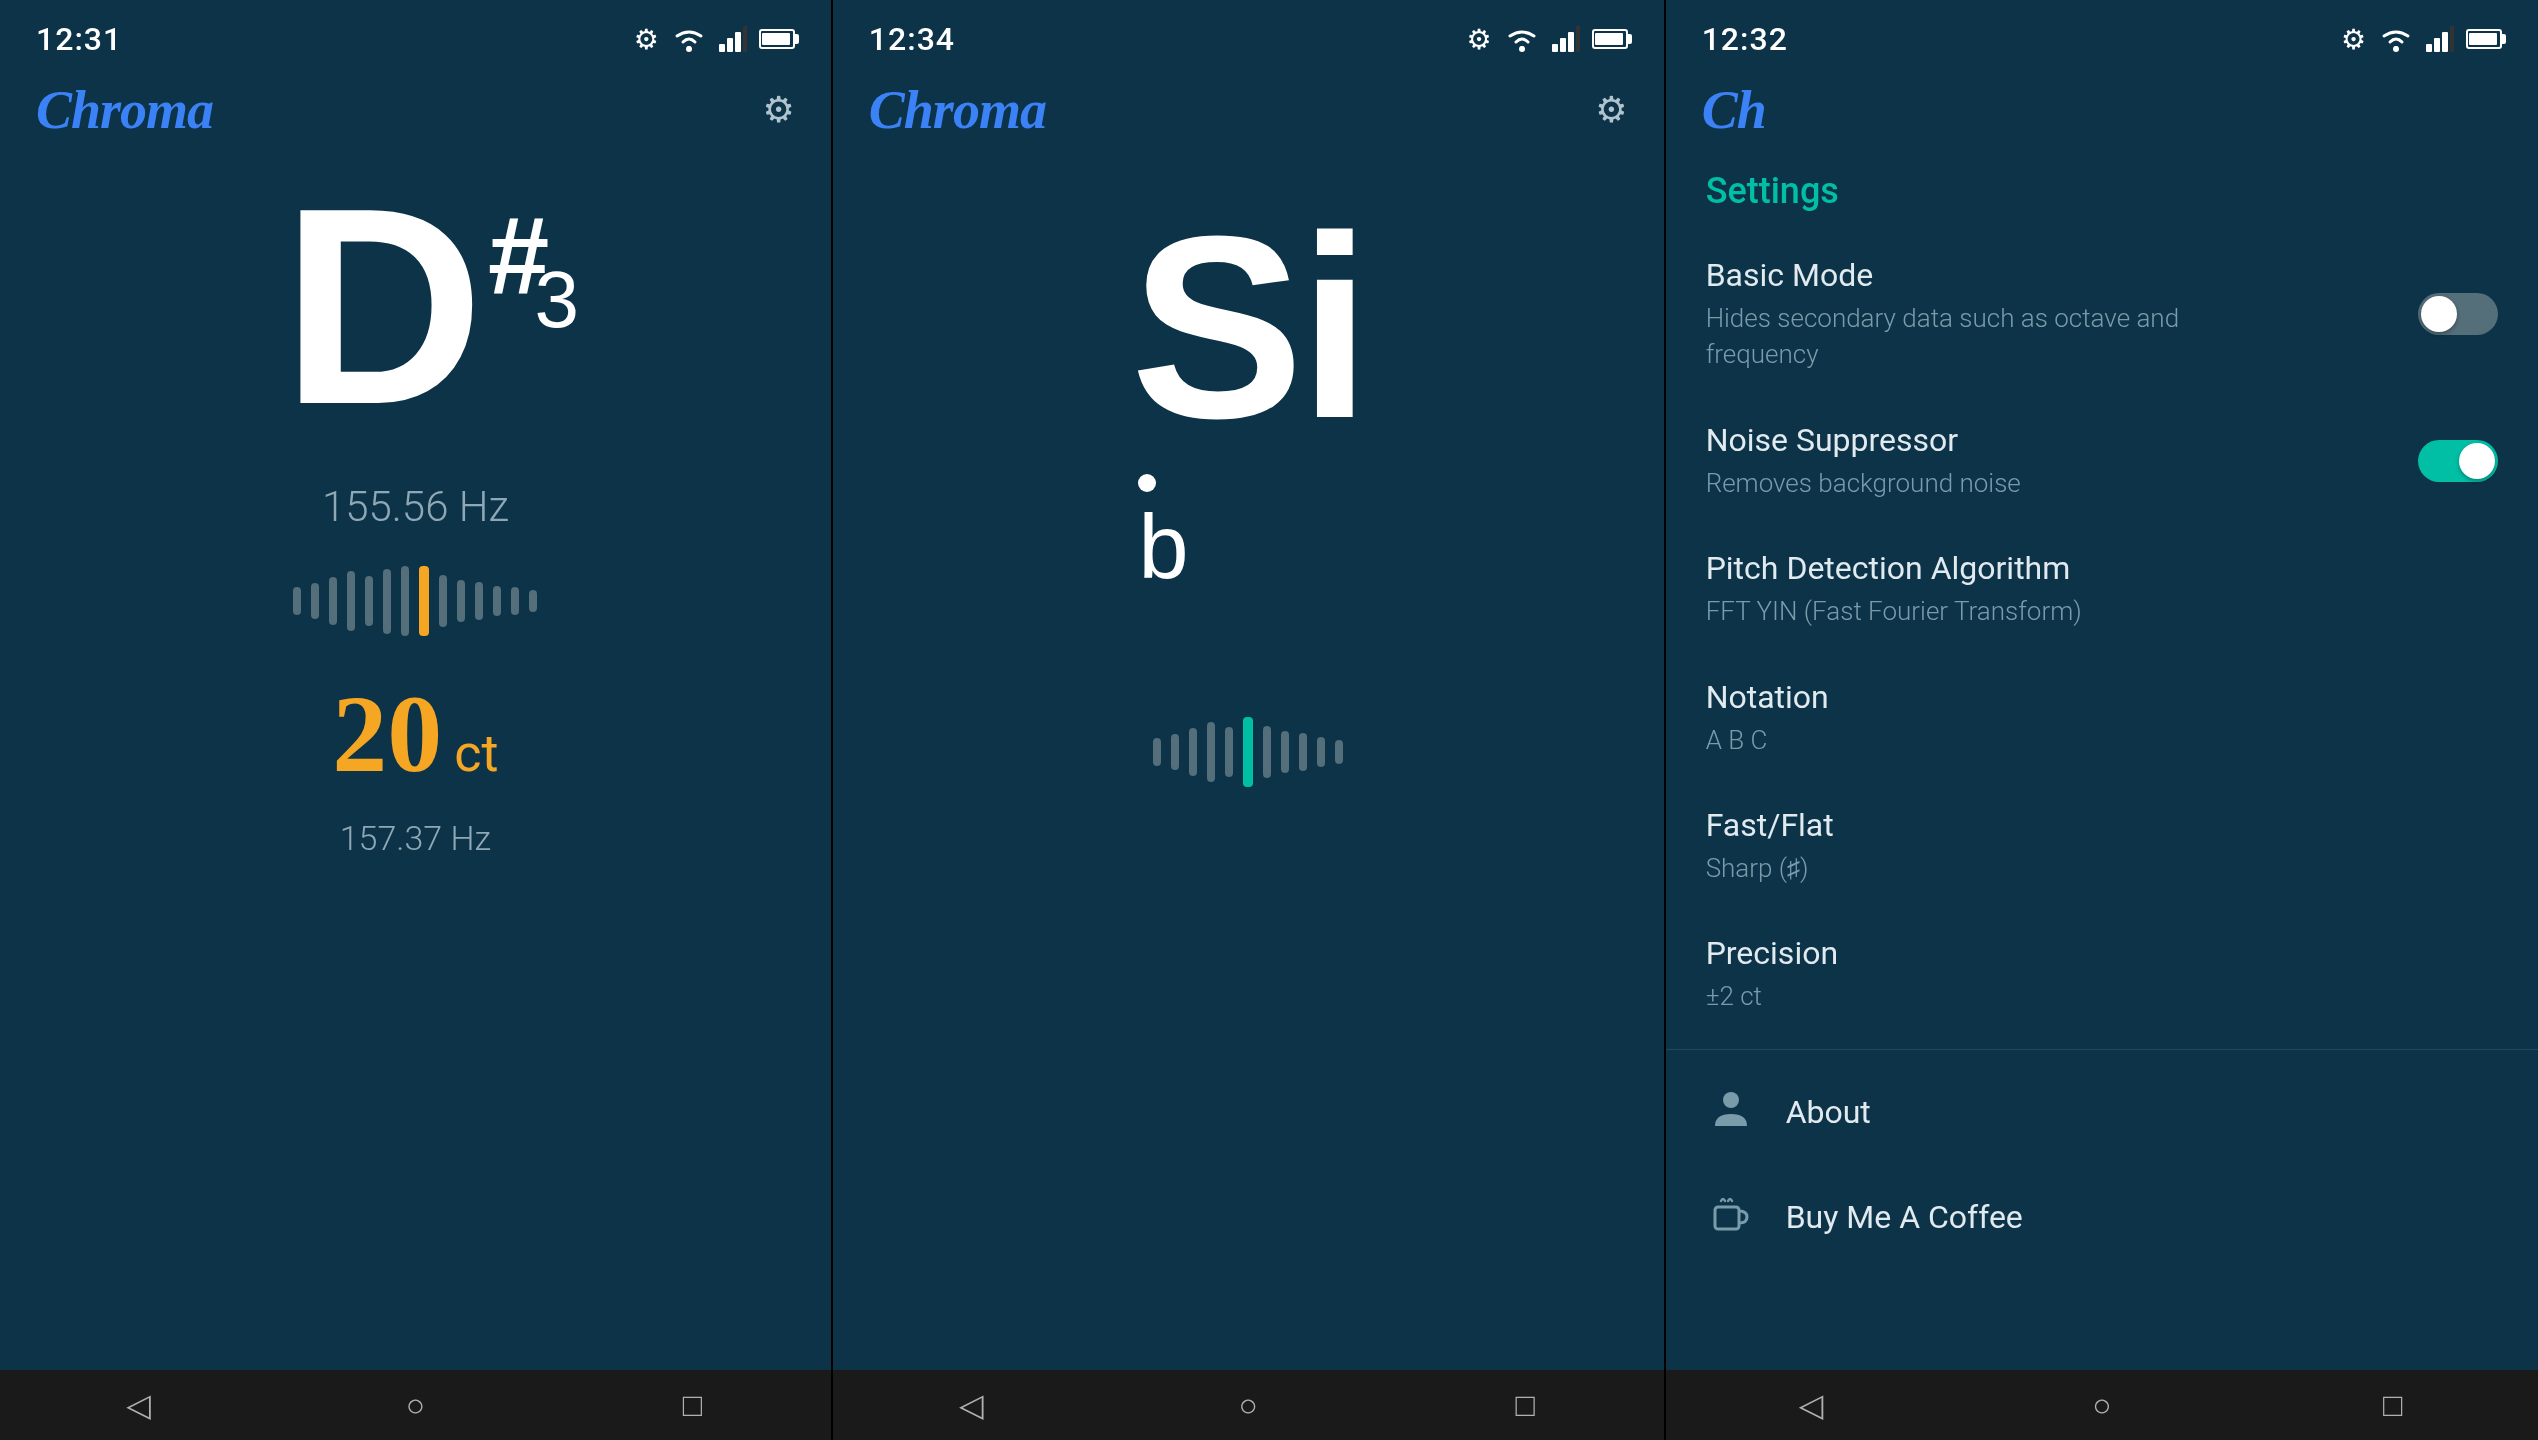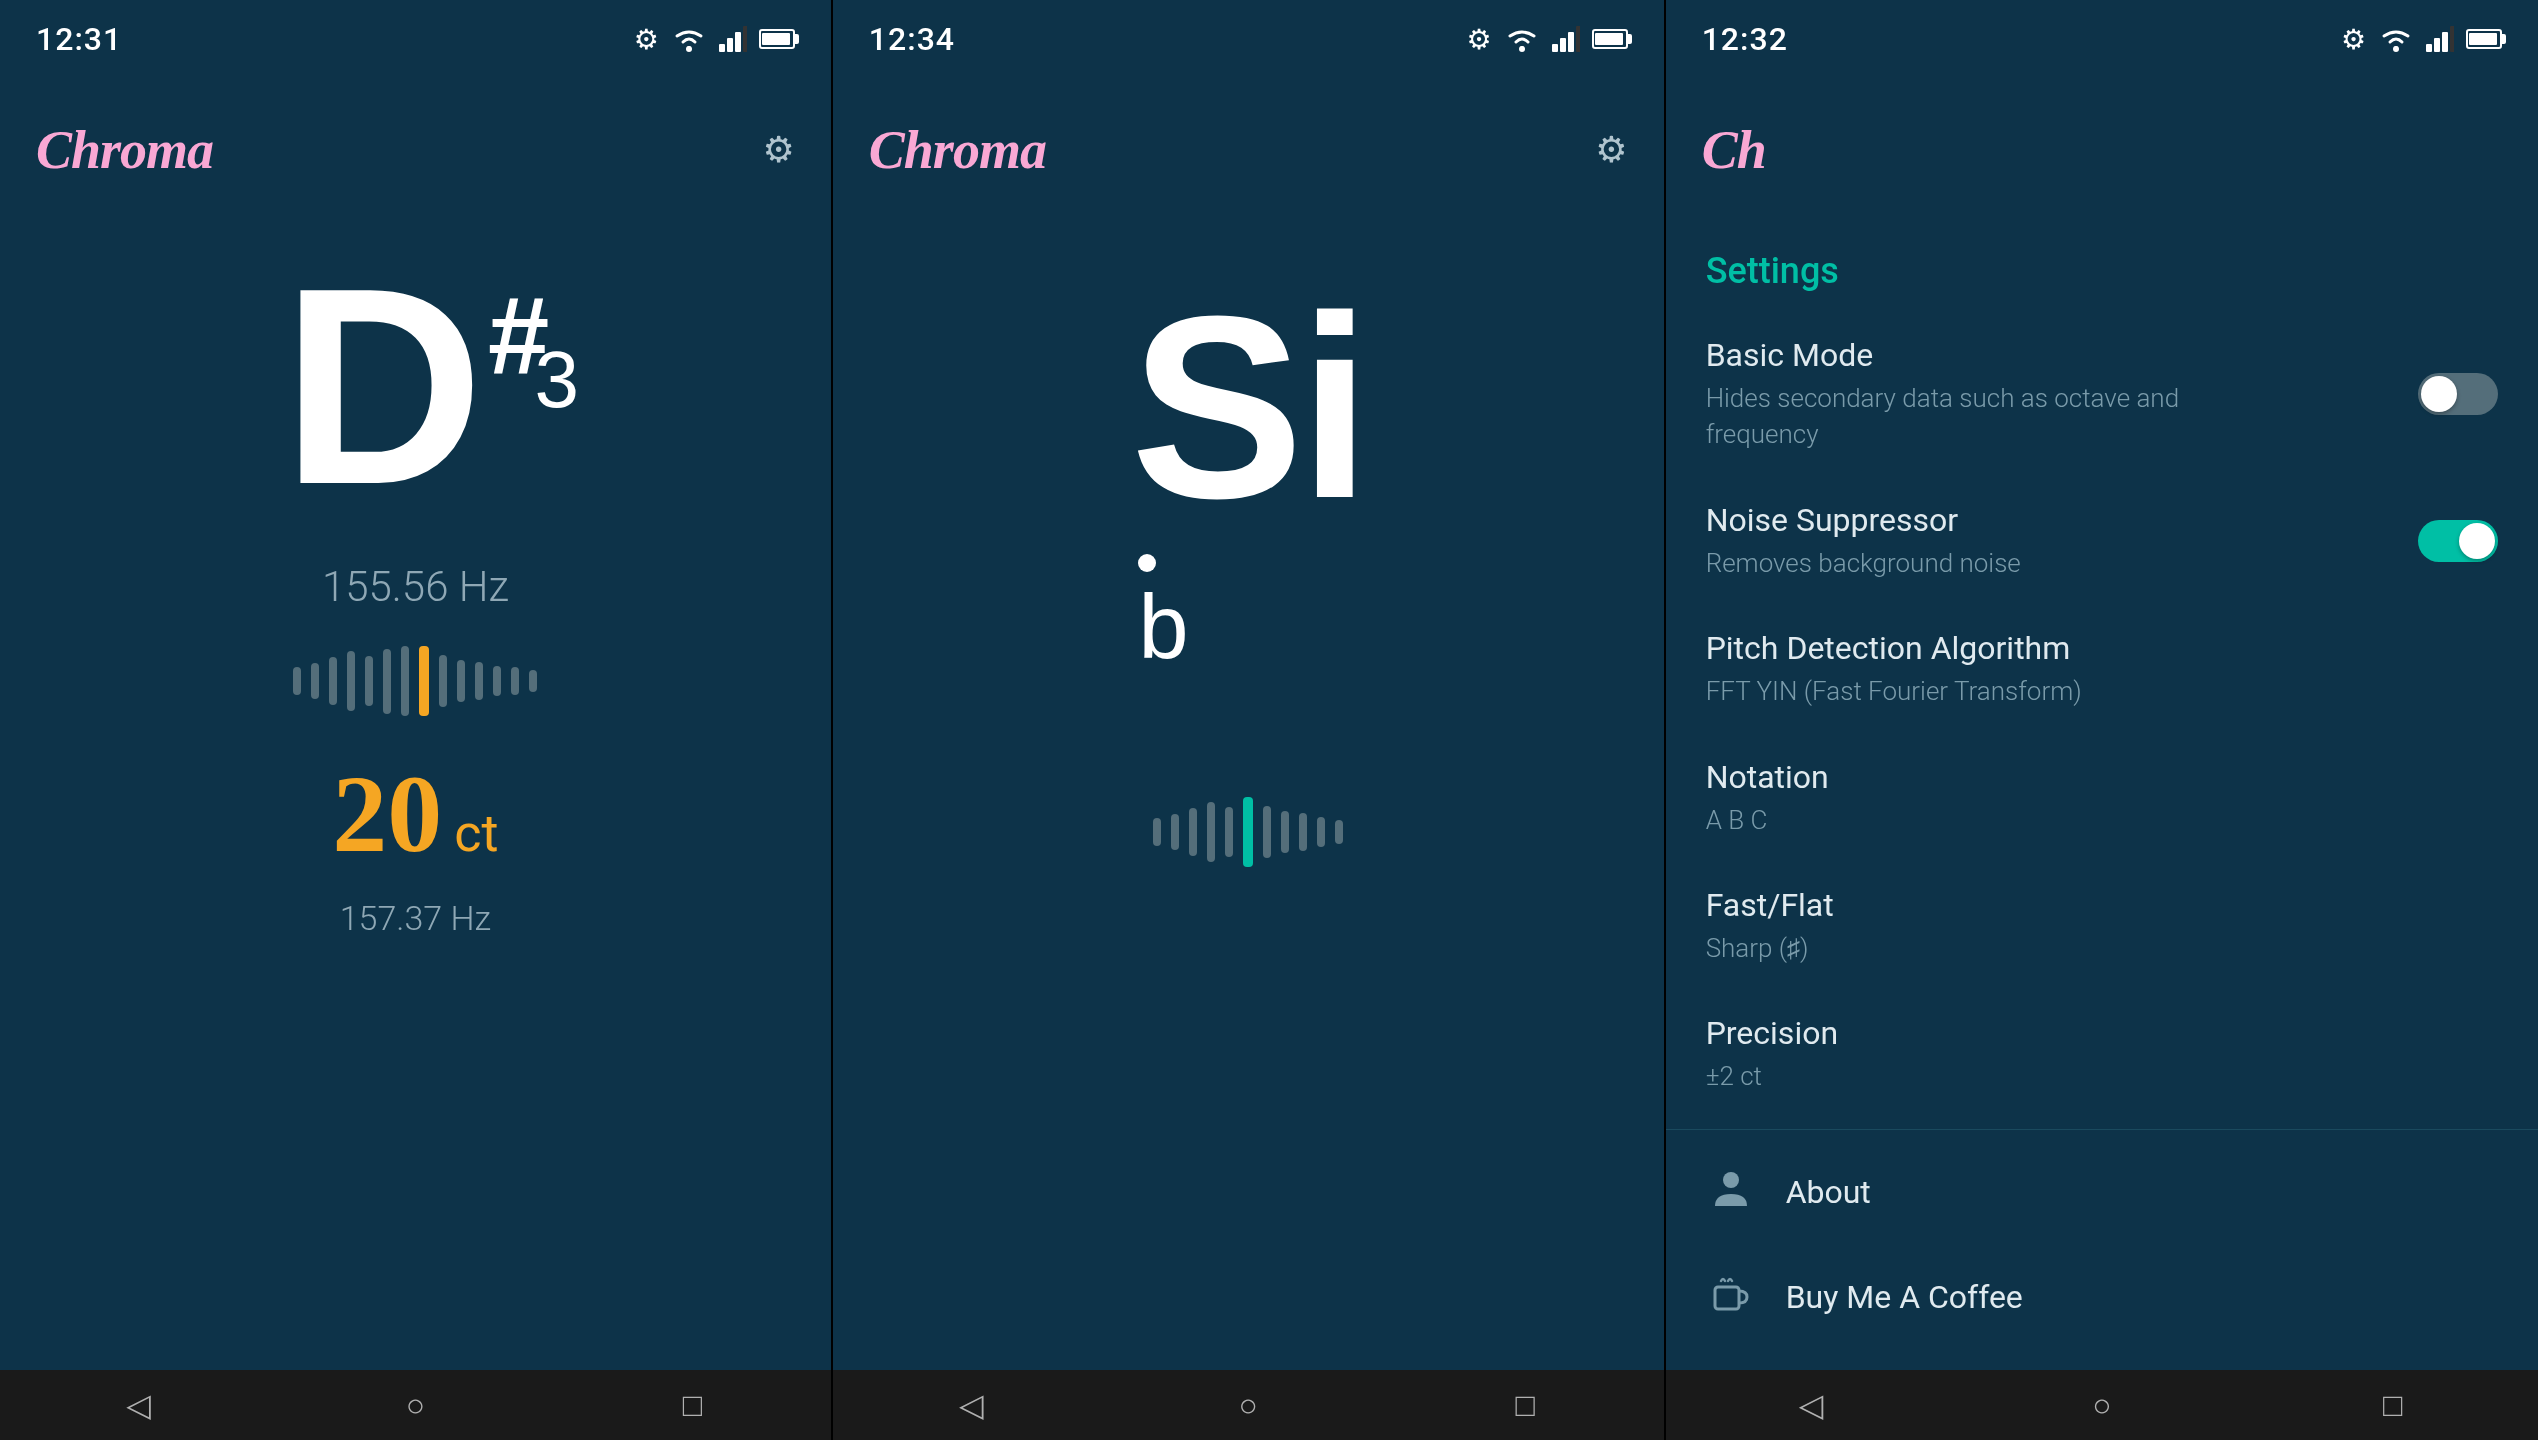--- a/index.html
+++ b/index.html
@@ -19,21 +19,20 @@
       height: 1370px;
     }
 
     
     .screen {
       flex: 1;
       background: #0d3349;
       display: flex;
       flex-direction: column;
       position: relative;
-      gap: 40px;
     }
     .screen-2 {
       border-left: 2px solid #000;
       border-right: 2px solid #000;
     }
     .screen-3 {
       background: #0d3349;
     }
 
     .status-bar {
@@ -85,21 +84,21 @@
     .app-header {
       display: flex;
       align-items: center;
       justify-content: space-between;
       padding: 10px 36px 10px 36px;
       height: 80px;
     }
     .app-logo {
       font-size: 54px;
       font-weight: 700;
-      color: #f9a8d4;
+      color: #3b82f6;
       font-family: Georgia, serif;
       font-style: italic;
       letter-spacing: -1px;
     }
     .gear-icon {
       color: #b0c4ce;
       font-size: 36px;
     }
 
     

